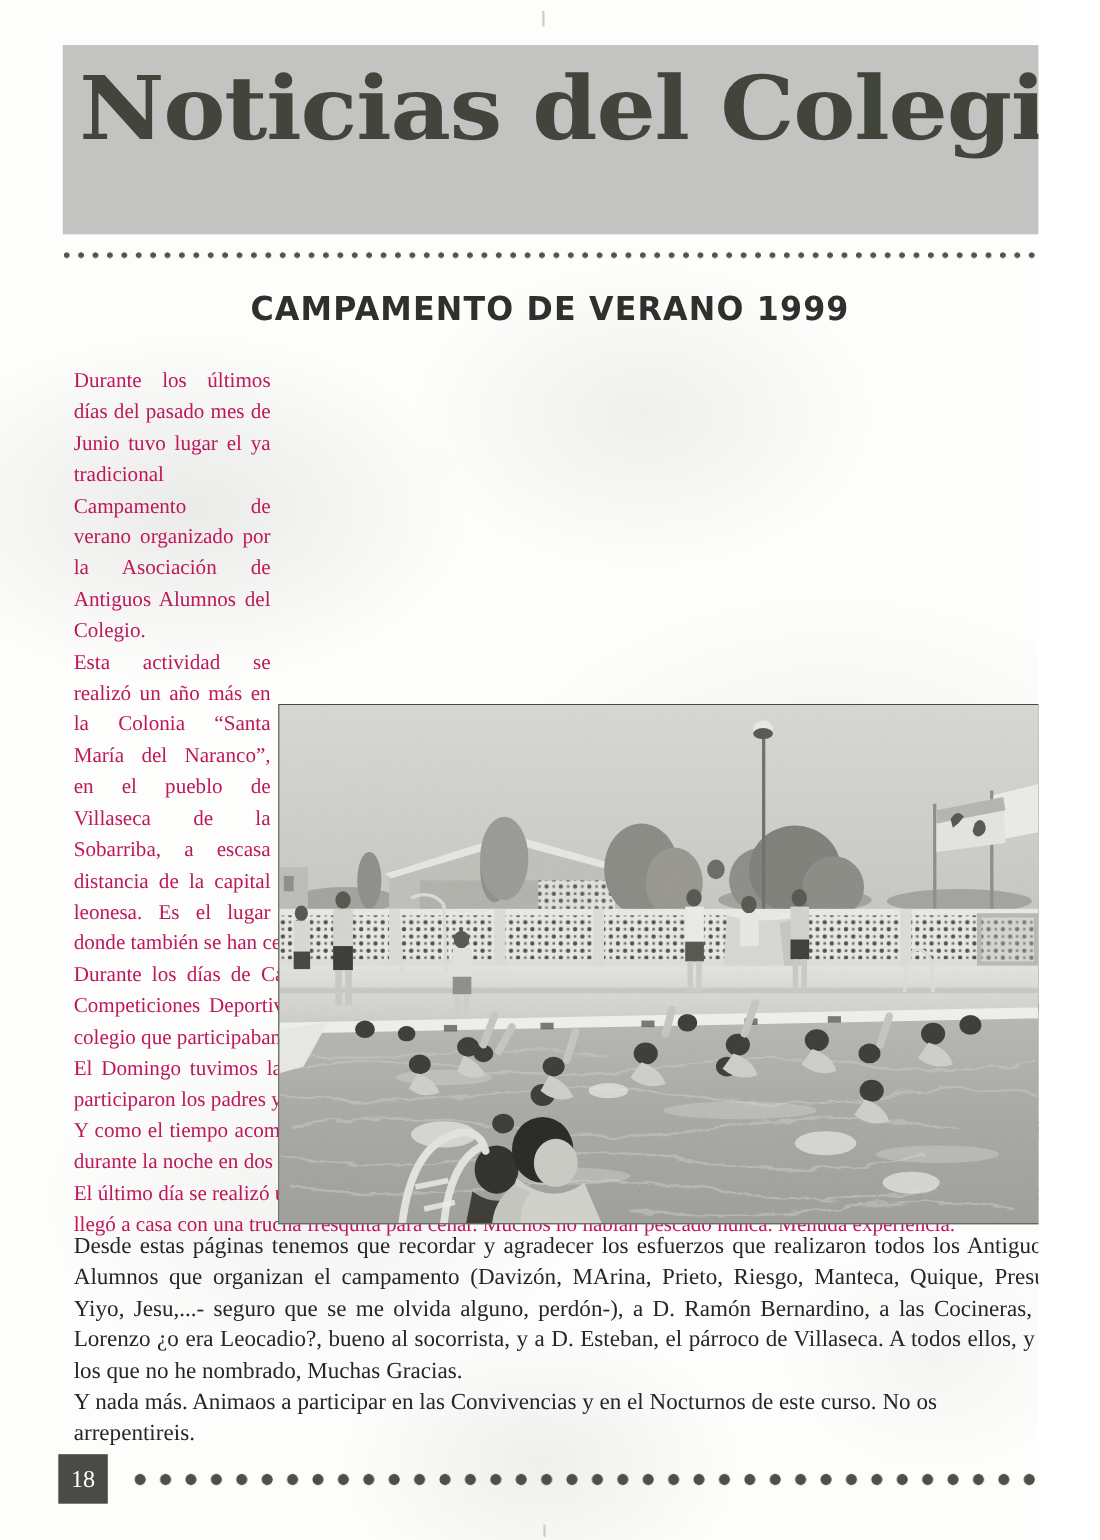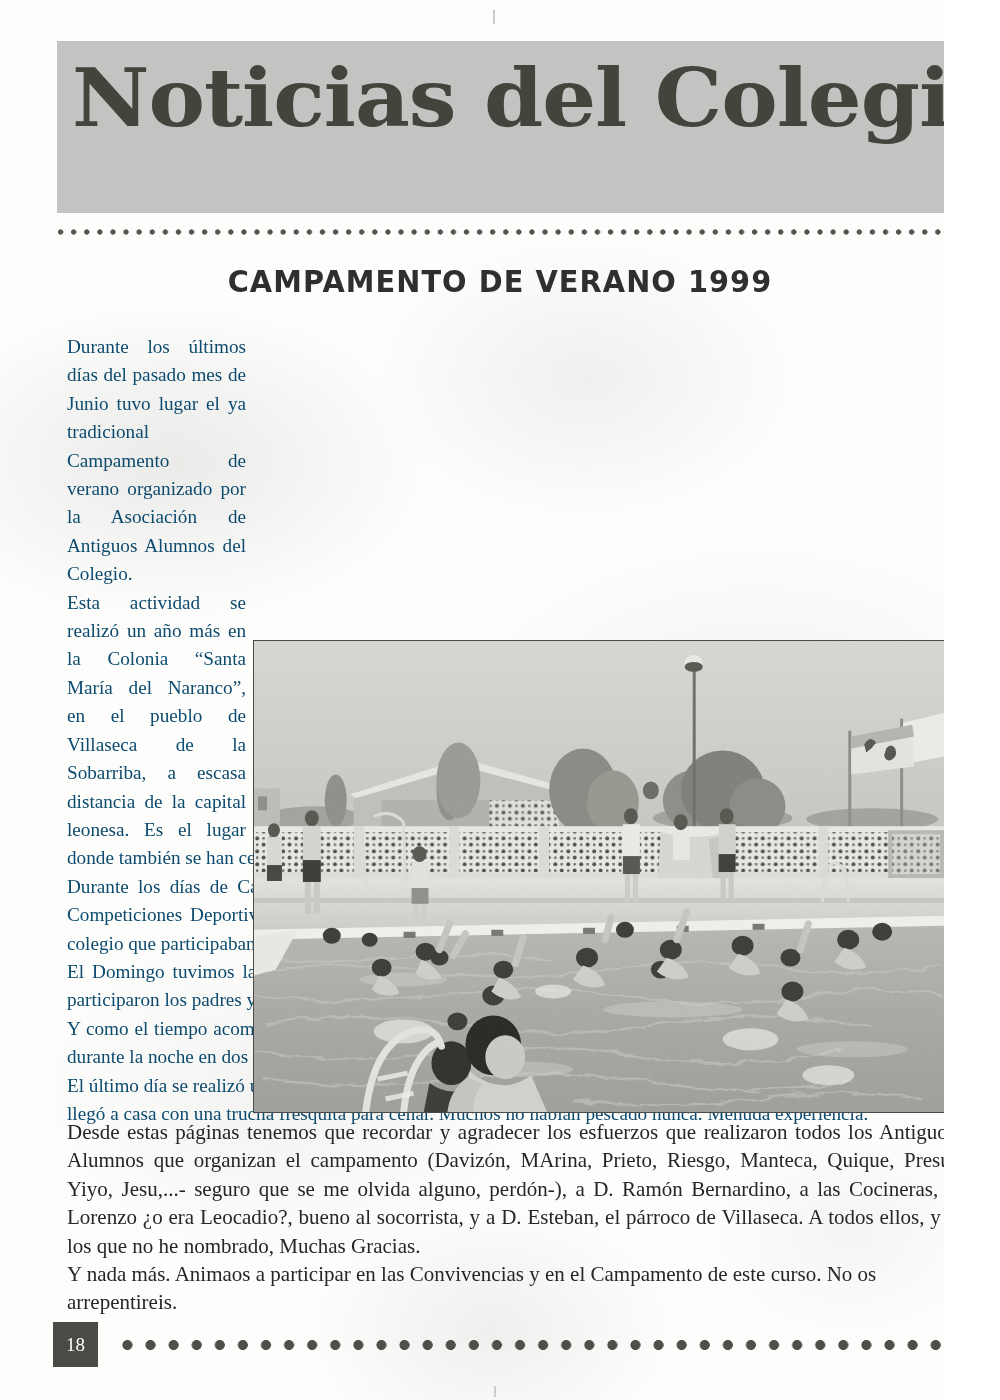--- a/index.html
+++ b/index.html
@@ -117,21 +117,21 @@
   }
 
   
   .body-col {
     position: absolute;
     left: 67px;
     top: 333px;
     width: 889px;
     font-size: 19.2px;
     line-height: 28.4px;
-    color: #0c4a6e;
+    color: #be185d;
     text-align: justify;
     z-index: 5;
   }
   .body-col p {
     margin: 0;
   }
   .body-col p:last-child {
     text-align: left;
   }
 
@@ -185,21 +185,21 @@
   }
   .page-number {
     position: absolute;
     left: 53px;
     top: 1322px;
     width: 45px;
     height: 45px;
     line-height: 45px;
     text-align: center;
     color: #ffffff;
-    font-size: 19px;
+    font-size: 22px;
     z-index: 6;
   }
 </style>
 </head>
 <body>
 
 <div class="page">
 
   <div class="paper-texture"></div>
   <div class="scan-edge-right"></div>
@@ -467,20 +467,20 @@
     <p>Durante los últimos días del pasado mes de Junio tuvo lugar el ya tradicional Campamento de verano organizado por la Asociación de Antiguos Alumnos del Colegio.</p>
     <p>Esta actividad se realizó un año más en la Colonia “Santa María del Naranco”, en el pueblo de Villaseca de la Sobarriba, a escasa distancia de la capital leonesa. Es el lugar donde también se han celebrado en el mes de Abril las Jornadas de Convivencias.</p>
     <p>Durante los días de Campamento se realizaron muchos juegos y actividades (Gymkanas, Rastreos, Marchas, Competiciones Deportivas, Concursos, Veladas Nocturnas, Play-Backs, etc...) de los que tanto los alumnos del colegio que participaban, como los monitores Antiguos Alumnos que lo organizaban, disfrutaron mucho.</p>
     <p>El Domingo tuvimos la visita de padres y familiares, con una comida de hermandad y actividades en las que participaron los padres y se lo pasaron muy bien.</p>
     <p>Y como el tiempo acompañó fuertemente, se tuvo la oportunidad de disfrutar de la piscina de la Colonia; también durante la noche en dos Baños Nocturnos.</p>
     <p>El último día se realizó una excursión a un Lago de Pesca. Allí comimos y, por la tarde, pescamos y todo el mundo llegó a casa con una trucha fresquita para cenar. Muchos no habían pescado nunca. Menuda experiencia.</p>
   </div>
 
   <div class="body-tail">
     <p>Desde estas páginas tenemos que recordar y agradecer los esfuerzos que realizaron todos los Antiguos Alumnos que organizan el campamento (Davizón, MArina, Prieto, Riesgo, Manteca, Quique, Presu, Yiyo, Jesu,...- seguro que se me olvida alguno, perdón-), a D. Ramón Bernardino, a las Cocineras, a Lorenzo ¿o era Leocadio?, bueno al socorrista, y a D. Esteban, el párroco de Villaseca. A todos ellos, y a los que no he nombrado, Muchas Gracias.</p>
-    <p>Y nada más. Animaos a participar en las Convivencias y en el Campamento de este curso. No os arrepentireis.</p>
+    <p>Y nada más. Animaos a participar en las Convivencias y en el Nocturnos de este curso. No os arrepentireis.</p>
   </div>
 
   <div class="page-number-box"></div>
   <div class="page-number">18</div>
   <div class="dots-bottom"></div>
 
 </div>
 
 </body></html>

